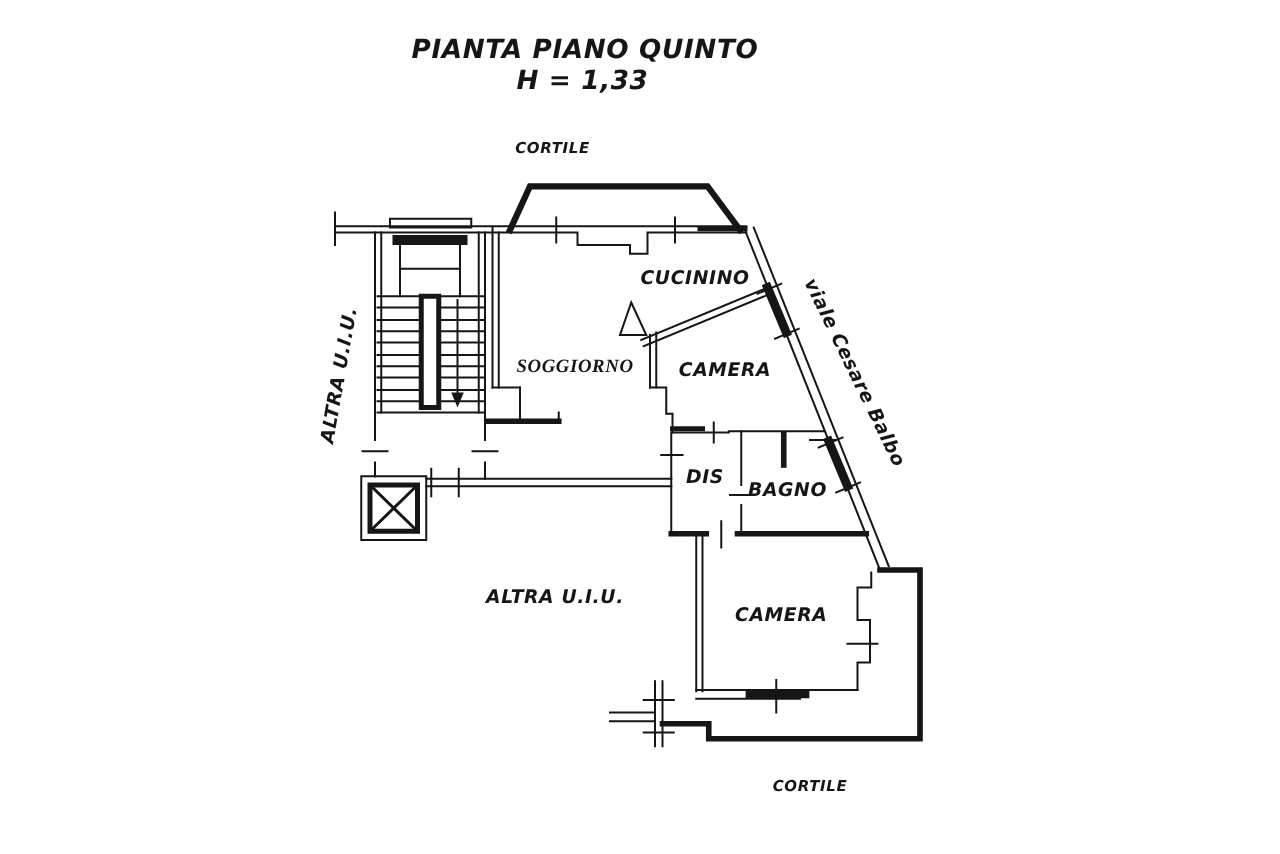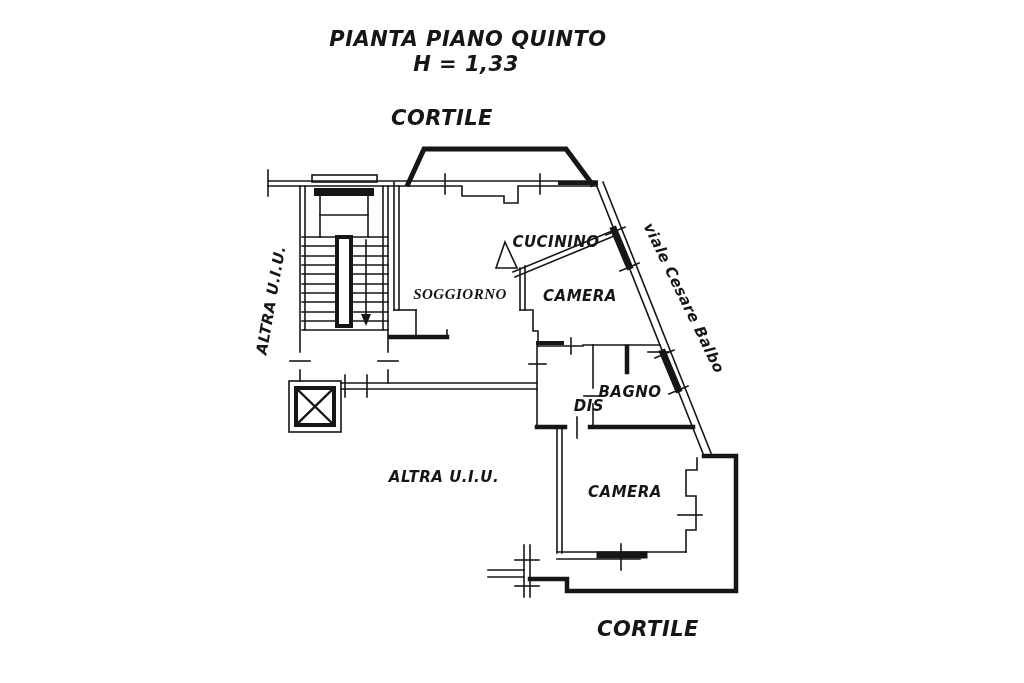--- a/index.html
+++ b/index.html
@@ -7,21 +7,21 @@
     position:relative;width:1024px;height:683px;background:#ffffff;
     font-family:"DejaVu Sans", sans-serif;overflow:hidden;border-radius:21px;
   }
   #plan-svg{position:absolute;left:0;top:0;width:1024px;height:683px;}
   .lbl{
     position:absolute;transform:translate(-50%,-50%);
     font-style:italic;font-weight:bold;color:#161616;
     white-space:nowrap;letter-spacing:.5px;
   }
   .title-line{font-size:21px;}
-  .cortile{font-size:21px;}
+  .cortile{font-size:12px;}
   .room{font-size:15px;}
   .rot-left{transform:translate(-50%,-50%) rotate(-80deg);}
   .rot-street{transform:translate(-50%,-50%) rotate(64deg);}
 </style>
 </head>
 <body>
 
 <div id="stage">
 
   <svg id="plan-svg" viewBox="0 0 1024 683" fill="none" stroke="#161616" stroke-width="1.6" stroke-linecap="square" stroke-linejoin="miter">
@@ -165,24 +165,24 @@
         <path d="M488,577 H524"></path>
     </g>
   </svg>
 
   <div class="lbl title-line" style="left:468px;top:39px;">PIANTA PIANO QUINTO</div>
   <div class="lbl title-line" style="left:466px;top:64px;">H = 1,33</div>
 
   <div class="lbl cortile" style="left:442px;top:118px;">CORTILE</div>
   <div class="lbl cortile" style="left:648px;top:629px;">CORTILE</div>
 
-  <div class="lbl room" style="left:556px;top:222px;margin-top:20px;">CUCININO</div>
+  <div class="lbl room" style="left:556px;top:222px;">CUCININO</div>
   <div class="lbl room" style="left:460px;top:294px;font-family:Liberation Serif, serif;">SOGGIORNO</div>
   <div class="lbl room" style="left:580px;top:296px;">CAMERA</div>
-  <div class="lbl room" style="left:564px;top:406px;margin-left:25px;">DIS</div>
+  <div class="lbl room" style="left:564px;top:381px;">DIS</div>
   <div class="lbl room" style="left:630px;top:392px;">BAGNO</div>
   <div class="lbl room" style="left:625px;top:492px;">CAMERA</div>
 
   <div class="lbl room" style="left:444px;top:477px;">ALTRA U.I.U.</div>
   <div class="lbl room rot-left" style="left:271px;top:300px;">ALTRA U.I.U.</div>
   <div class="lbl room rot-street" style="left:684px;top:298px;">viale Cesare Balbo</div>
 
 </div>
 
 </body></html>

